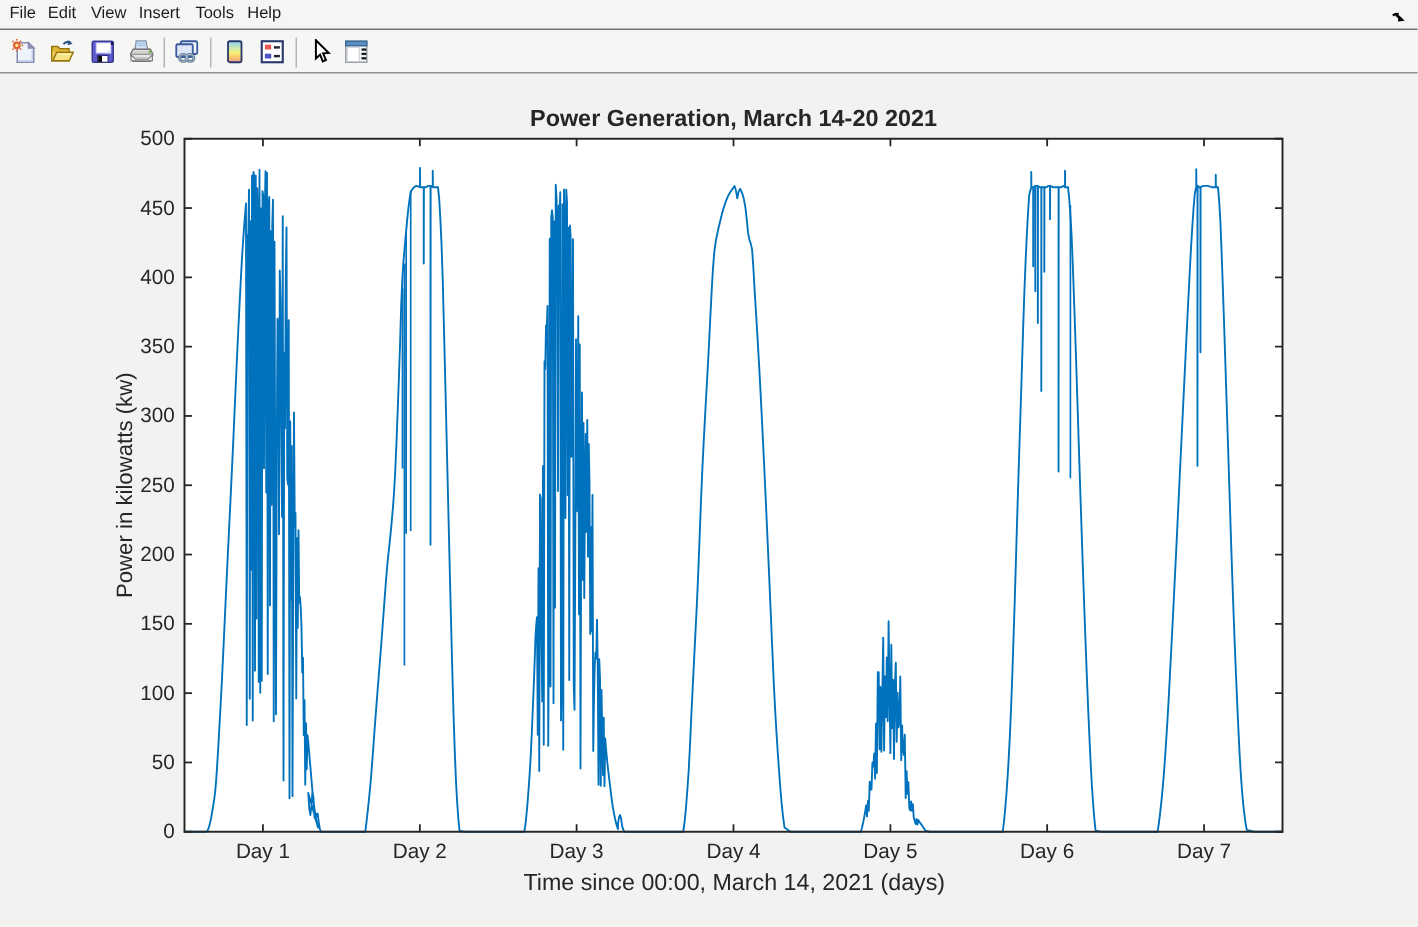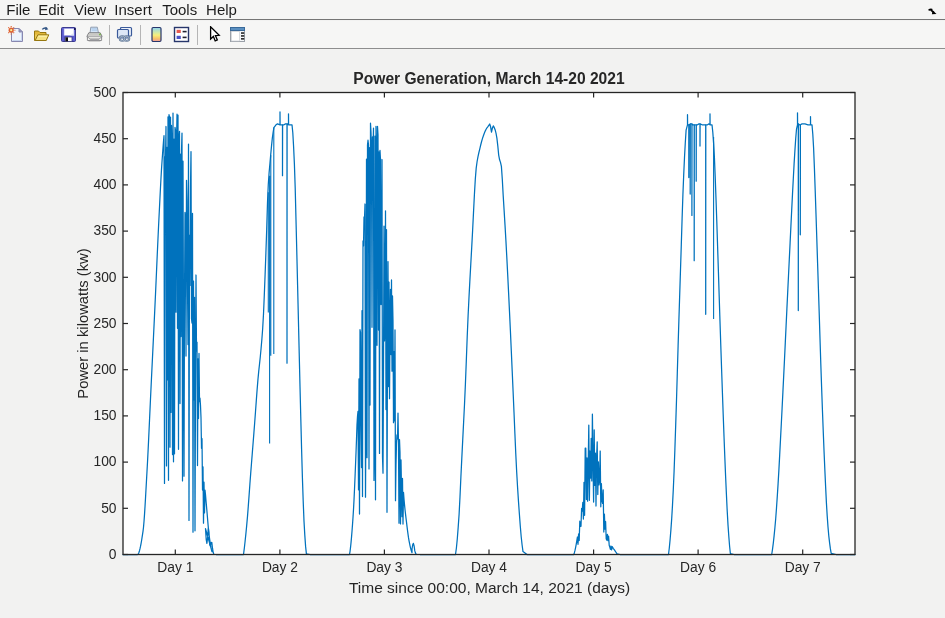--- a/index.html
+++ b/index.html
@@ -1,18 +1,18 @@
 <!DOCTYPE html>
 <html><head><meta charset="utf-8"><style>
 * { margin:0; padding:0; box-sizing:border-box; }
 html,body { width:945px; height:618px; overflow:hidden;
   font-family:"Liberation Sans", sans-serif; background:#f2f2f1; }
 #menubar { position:absolute; left:0; top:0; width:945px; height:20px;
   background:#f5f5f4; border-bottom:1.4px solid #757575;
-  font-size:15px; color:#1c1c1c; line-height:19px; }
+  font-size:11px; color:#1c1c1c; line-height:19px; }
 #menubar span { display:inline-block; }
 #corner { position:absolute; left:927.5px; top:7.5px; line-height:0; }
 #corner svg { display:block; }
 .tb svg { display:block; }
 #toolbar { position:absolute; left:0; top:21.4px; width:945px; height:27.4px;
   background:#f6f6f5; border-bottom:1.6px solid #8e8e8e; }
 .tb { position:absolute; top:5px; width:18px; height:18px; }
 .sep { position:absolute; top:3.5px; width:1px; height:20px; background:#b5b5b5; }
 #fig { position:absolute; left:0; top:50px; width:945px; height:568px; background:#f2f2f1; }
 svg.plot { position:absolute; left:0; top:0; }

